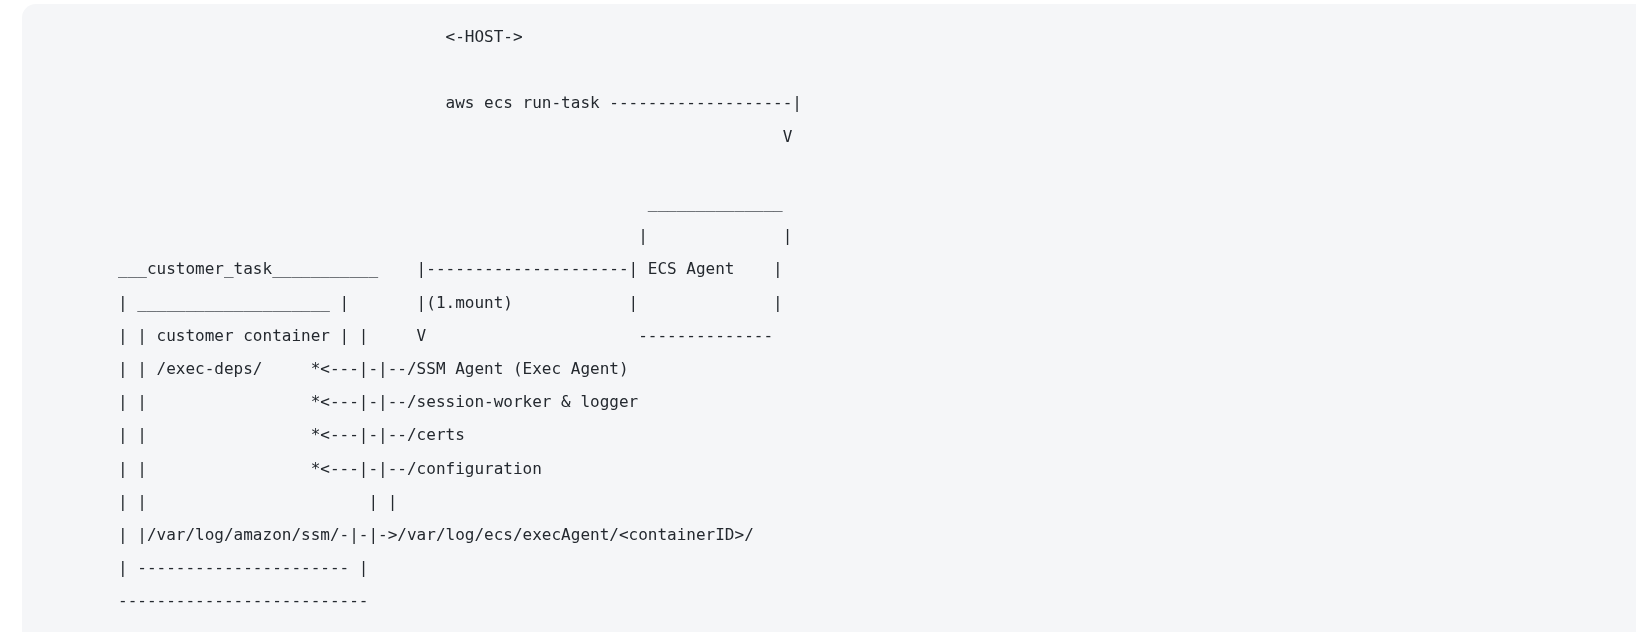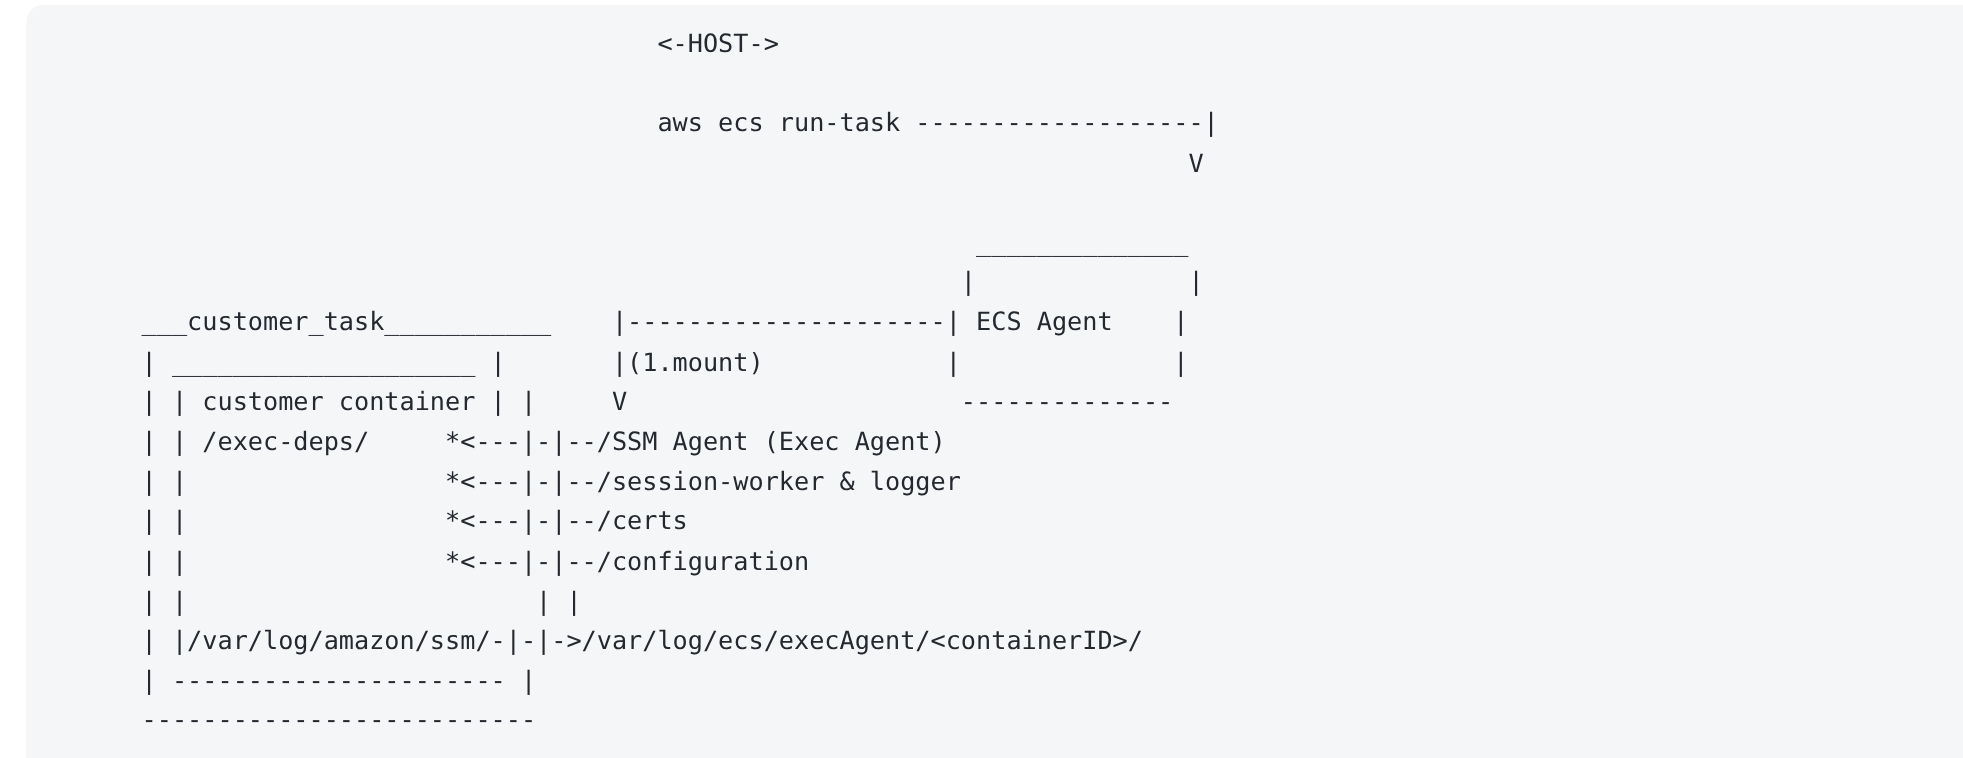--- a/index.html
+++ b/index.html
@@ -28,21 +28,21 @@
     border-bottom-left-radius: 0px;
     border-top-right-radius: 0px;
   }
   .ascii-art {
     position: absolute;
     left: 118px;
     top: 20px;
     margin: 0;
     padding: 0;
     font-family: "DejaVu Sans Mono", "Liberation Mono", monospace;
-    font-size: 21px;
+    font-size: 16px;
     line-height: 33.2px;
     letter-spacing: 0px;
     color: #24292f;
     white-space: pre;
     tab-size: 8;
     font-variant-ligatures: none;
     -webkit-font-smoothing: antialiased;
   }
 </style>
 </head>

